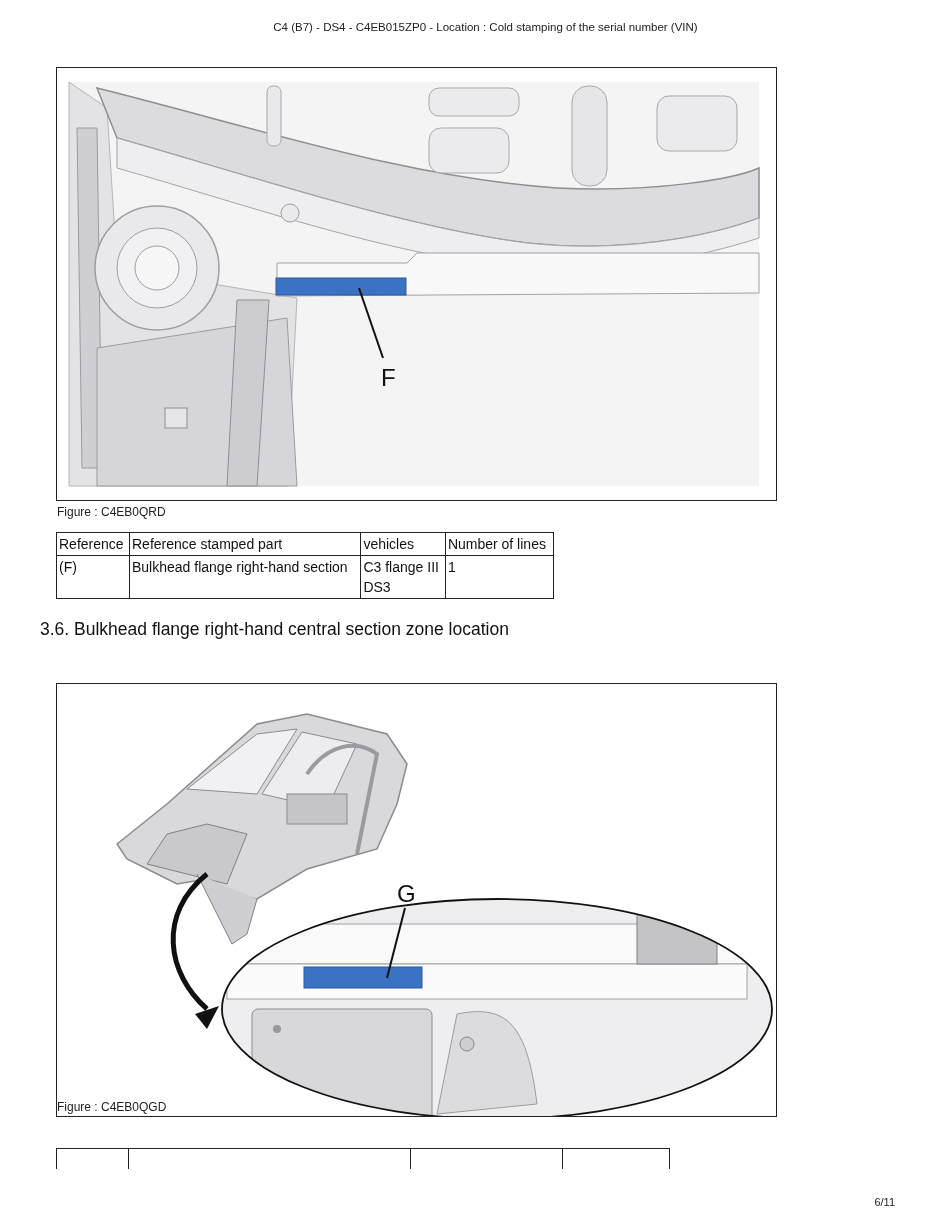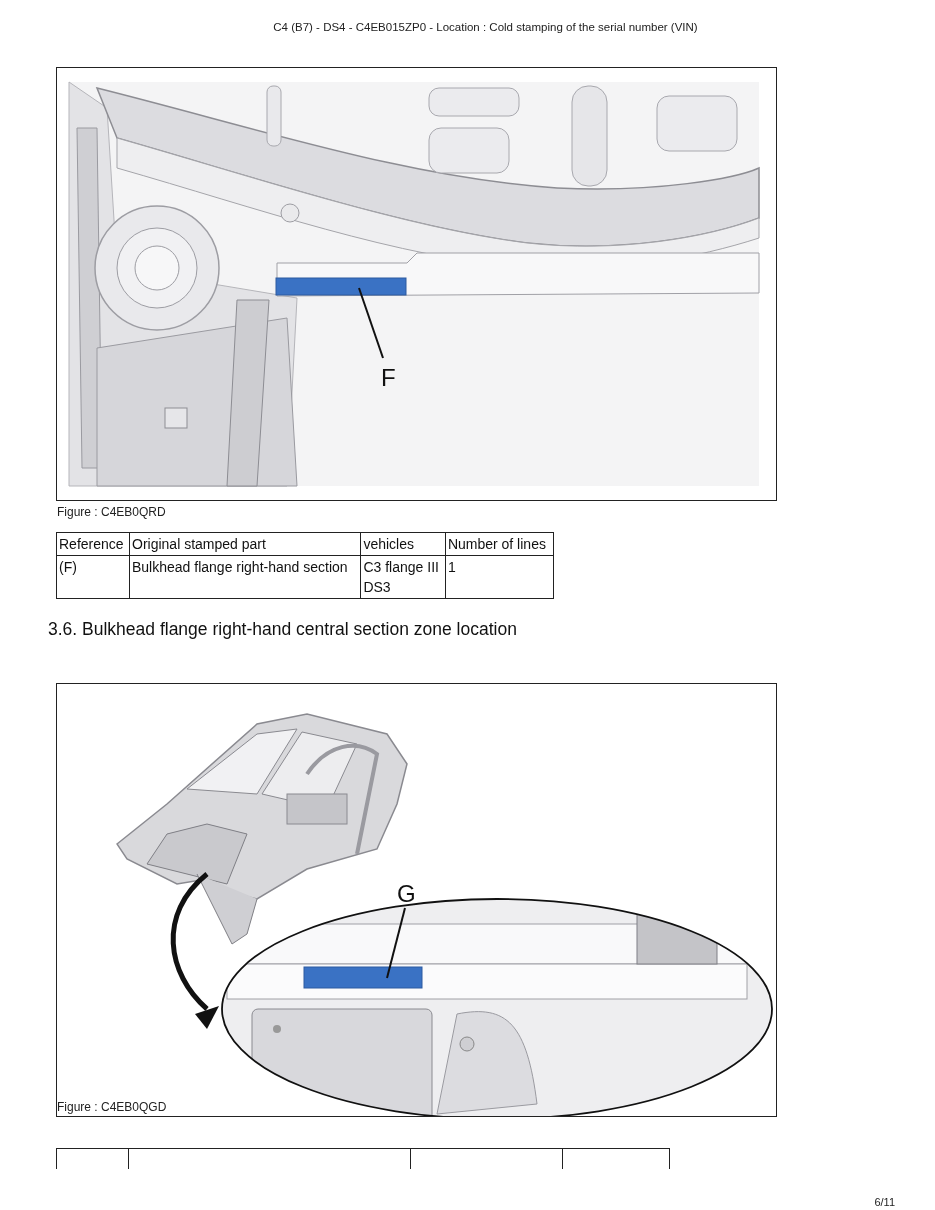--- a/index.html
+++ b/index.html
@@ -3,21 +3,21 @@
 <meta charset="utf-8">
 <style>
   html,body{margin:0;padding:0;background:#ffffff;}
   body{width:935px;height:1210px;position:relative;overflow:hidden;font-family:"Liberation Sans",sans-serif;color:#111;}
   .hdr{position:absolute;top:21px;left:0;width:935px;text-align:center;font-size:11.5px;color:#222;padding-left:36px;box-sizing:border-box;}
   .fig{position:absolute;left:56px;width:719px;border:1px solid #222;background:#fff;overflow:hidden;}
   .fig svg{display:block;}
   .cap{position:absolute;left:57px;font-size:12px;color:#222;}
   table.t{position:absolute;border-collapse:collapse;font-size:14px;}
   table.t td{border:1px solid #222;padding:1px 2px;vertical-align:top;line-height:20px;white-space:nowrap;}
-  .h2{position:absolute;left:48px;top:619px;font-size:17.5px;color:#111;}
+  .h2{position:absolute;left:40px;top:619px;font-size:17.5px;color:#111;}
   .pg{position:absolute;right:40px;top:1196px;font-size:11px;color:#222;}
   .callout{font-family:"Liberation Sans",sans-serif;font-size:24px;fill:#111;}
 </style>
 </head>
 <body>
 
 <div class="hdr">C4 (B7) - DS4 - C4EB015ZP0 - Location : Cold stamping of the serial number (VIN)</div>
 
 <div class="fig" style="top:67px;height:432px;">
   <svg width="719" height="432" viewBox="0 0 719 432">
@@ -50,21 +50,21 @@
     <line x1="302" y1="220" x2="326" y2="290" stroke="#111" stroke-width="2"></line>
     <text x="324" y="318" class="callout">F</text>
   </svg>
 </div>
 <div class="cap" style="top:505px;">Figure : C4EB0QRD</div>
 
 <table class="t" style="left:56px;top:532px;width:498px;">
   <tbody>
       <tr>
     <td>Reference</td>
-    <td>Original stamped part</td>
+    <td>Reference stamped part</td>
     <td>vehicles</td>
     <td>Number of lines</td>
   </tr>
   <tr>
     <td>(F)</td>
     <td>Bulkhead flange right-hand section</td>
     <td>
       <div>C3 flange III</div>
       <div>DS3</div>
     </td>

